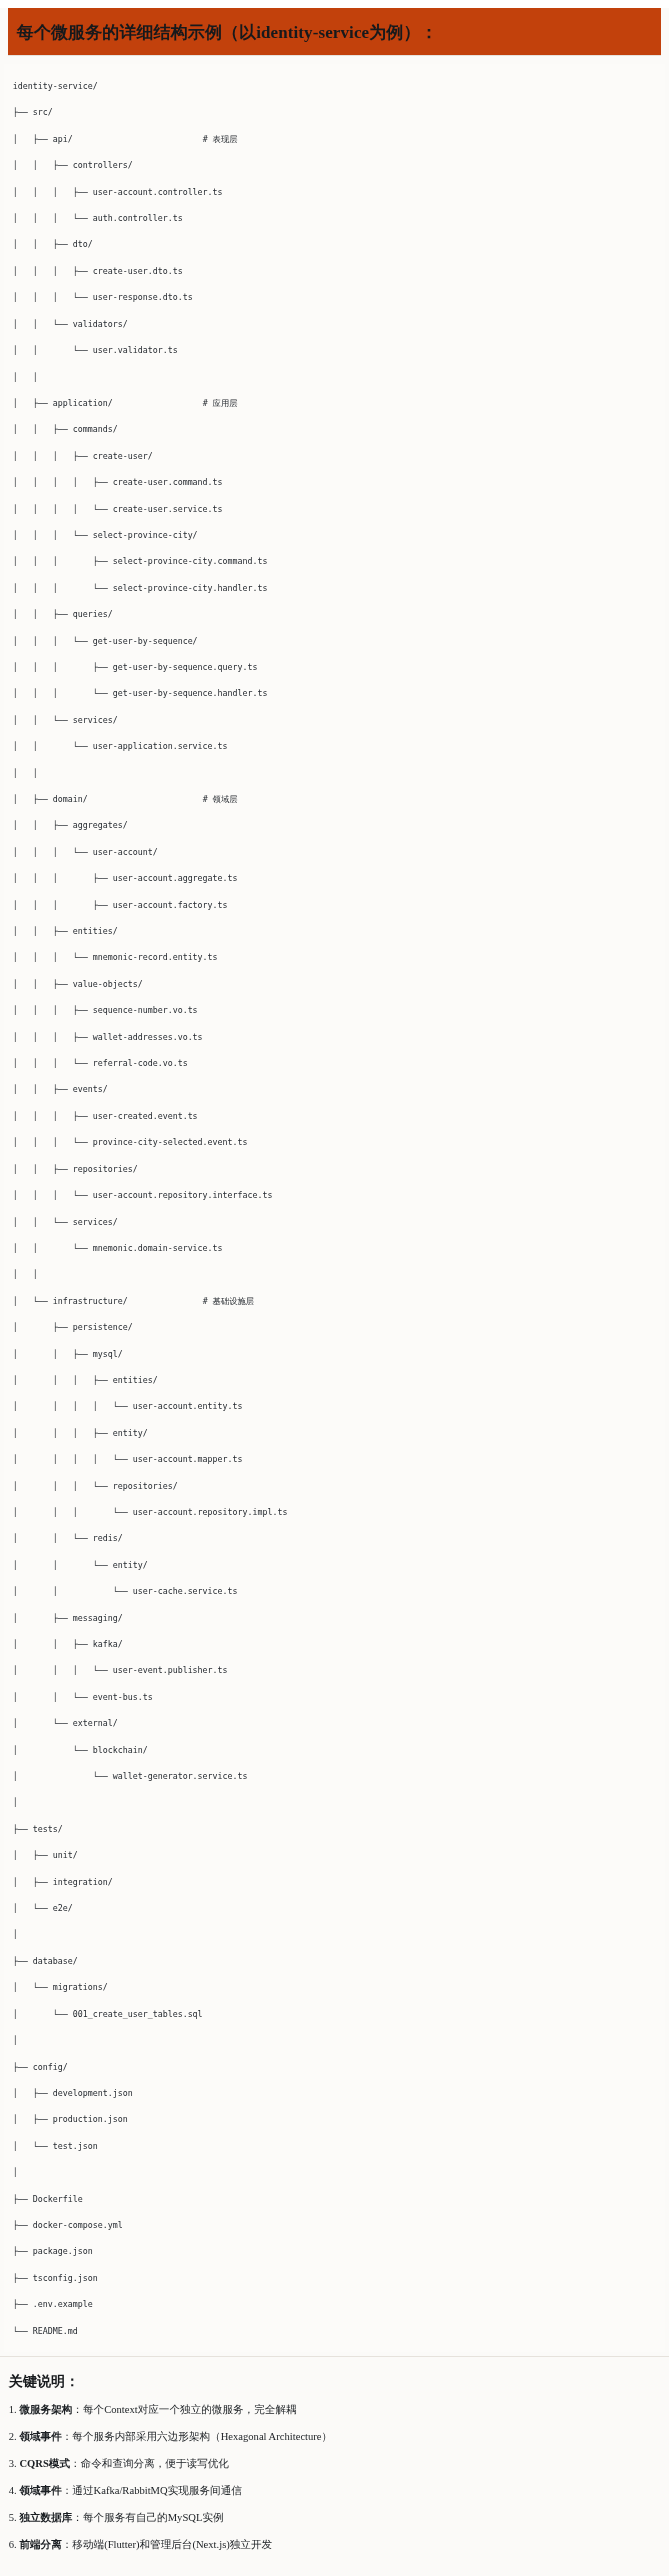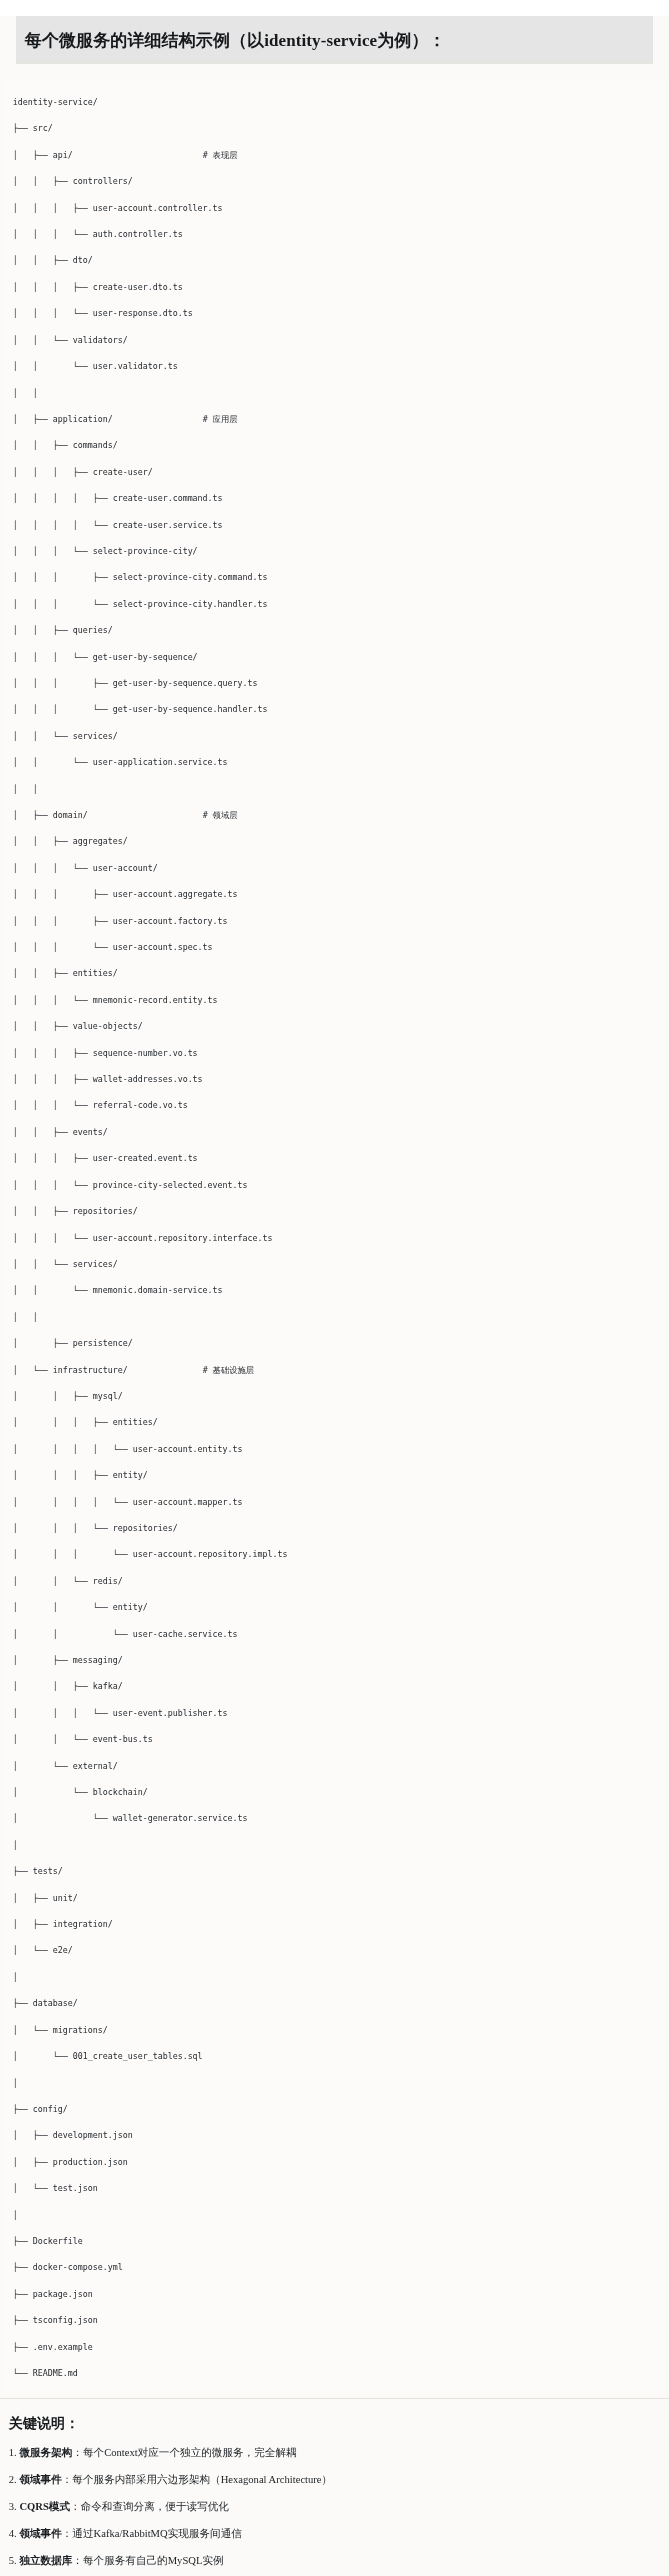--- a/index.html
+++ b/index.html
@@ -15,30 +15,30 @@
     -webkit-font-smoothing: antialiased;
   }
   .page {
     width: 669px;
     box-sizing: border-box;
     background: #fbfaf8;
   }
 
   
   .doc-heading {
-    margin: 16px;
+    margin: 8px;
     padding: 13.8px 8.8px 10px 8.8px;
     font-family: "Liberation Serif", serif;
     font-size: 17px;
     font-weight: 700;
     line-height: 1.35;
     letter-spacing: 0.1px;
     color: #16191c;
     border-bottom: 0.6px solid #e6e2dc;
-    background: #e5e5e5;
+    background: #c2410c;
   }
 
   
   .tree-block {
     margin: 4px;
     padding: 16.3px 8.8px 13.8px 8.8px;
     background: #fcfbf9;
   }
   .tree {
     margin: 0;
@@ -119,37 +119,36 @@
 <span class="row">│   │   │       ├── get-user-by-sequence.query.ts</span>
 <span class="row">│   │   │       └── get-user-by-sequence.handler.ts</span>
 <span class="row">│   │   └── services/</span>
 <span class="row">│   │       └── user-application.service.ts</span>
 <span class="row">│   │</span>
 <span class="row"><span>│   ├── domain/                       </span><span class="comment"># 领域层</span></span>
 <span class="row">│   │   ├── aggregates/</span>
 <span class="row">│   │   │   └── user-account/</span>
 <span class="row">│   │   │       ├── user-account.aggregate.ts</span>
 <span class="row">│   │   │       ├── user-account.factory.ts</span>
-<span class="row">│   │   │       └── user-account.spec.ts</span>
 <span class="row">│   │   ├── entities/</span>
 <span class="row">│   │   │   └── mnemonic-record.entity.ts</span>
 <span class="row">│   │   ├── value-objects/</span>
 <span class="row">│   │   │   ├── sequence-number.vo.ts</span>
 <span class="row">│   │   │   ├── wallet-addresses.vo.ts</span>
 <span class="row">│   │   │   └── referral-code.vo.ts</span>
 <span class="row">│   │   ├── events/</span>
 <span class="row">│   │   │   ├── user-created.event.ts</span>
 <span class="row">│   │   │   └── province-city-selected.event.ts</span>
 <span class="row">│   │   ├── repositories/</span>
 <span class="row">│   │   │   └── user-account.repository.interface.ts</span>
 <span class="row">│   │   └── services/</span>
 <span class="row">│   │       └── mnemonic.domain-service.ts</span>
 <span class="row">│   │</span>
+<span class="row"><span>│   └── infrastructure/               </span><span class="comment"># 基础设施层</span></span>
 <span class="row">│       ├── persistence/</span>
-<span class="row"><span>│   └── infrastructure/               </span><span class="comment"># 基础设施层</span></span>
 <span class="row">│       │   ├── mysql/</span>
 <span class="row">│       │   │   ├── entities/</span>
 <span class="row">│       │   │   │   └── user-account.entity.ts</span>
 <span class="row">│       │   │   ├── entity/</span>
 <span class="row">│       │   │   │   └── user-account.mapper.ts</span>
 <span class="row">│       │   │   └── repositories/</span>
 <span class="row">│       │   │       └── user-account.repository.impl.ts</span>
 <span class="row">│       │   └── redis/</span>
 <span class="row">│       │       └── entity/</span>
 <span class="row">│       │           └── user-cache.service.ts</span>

